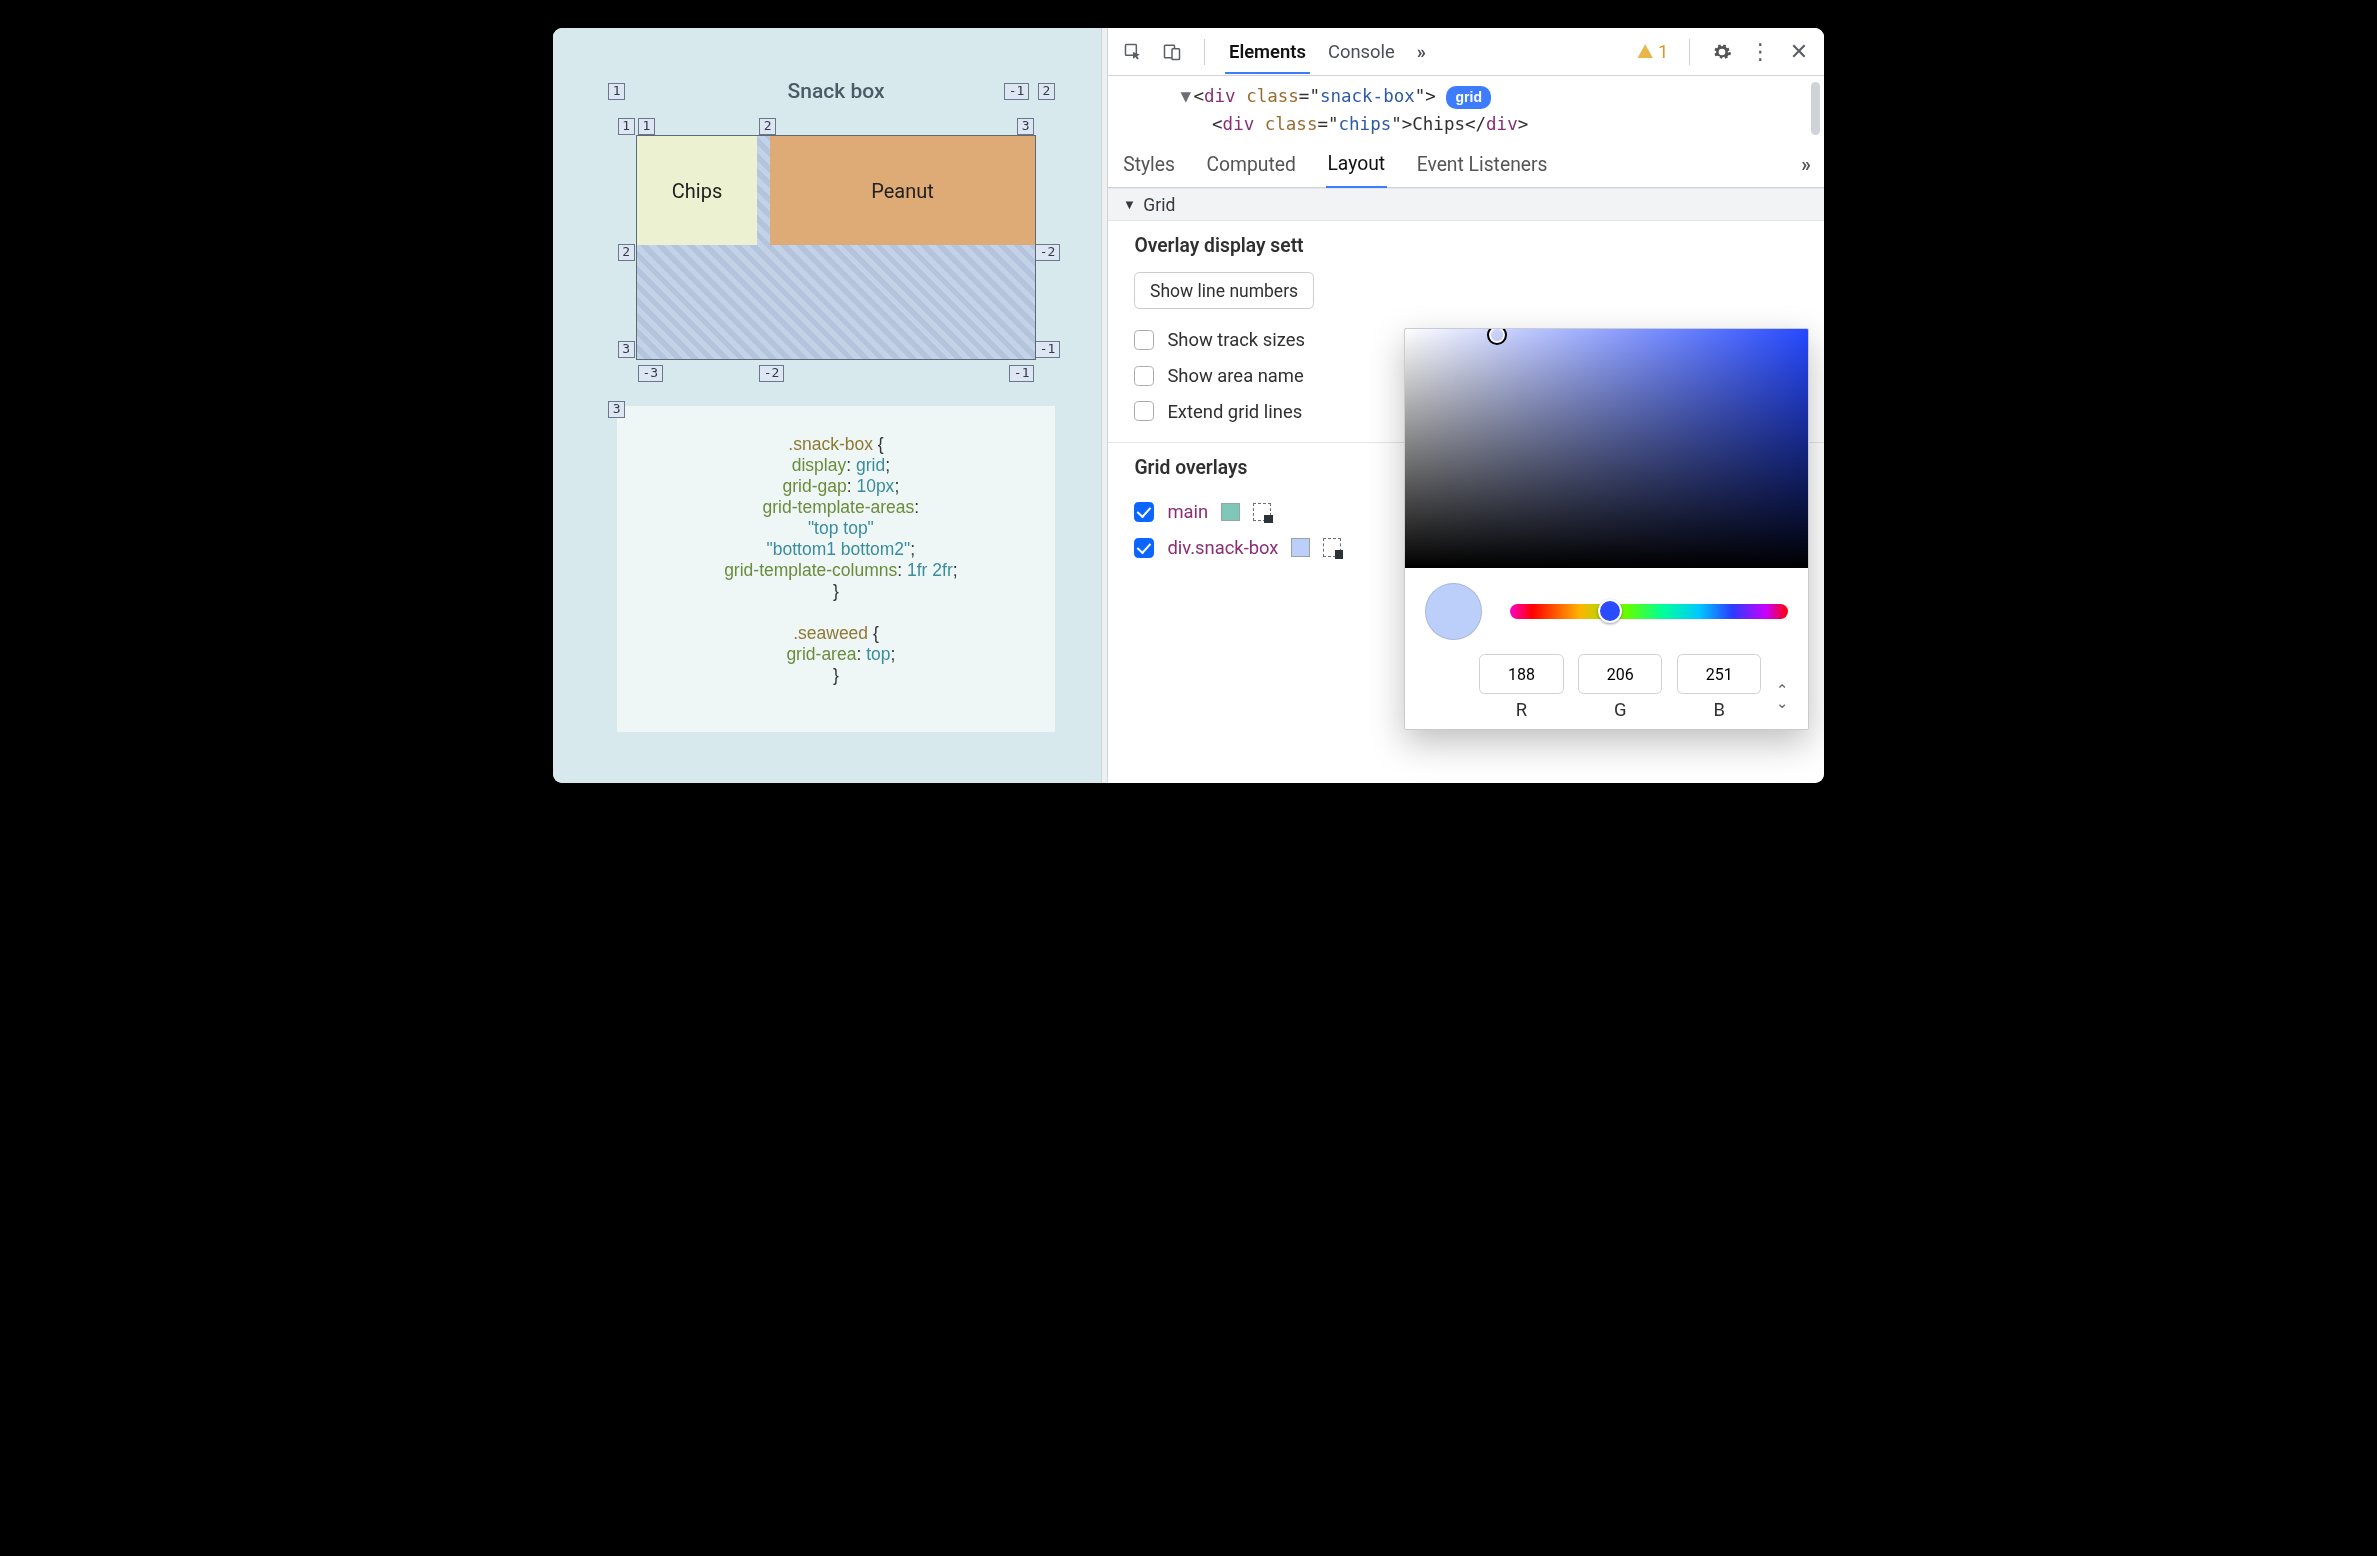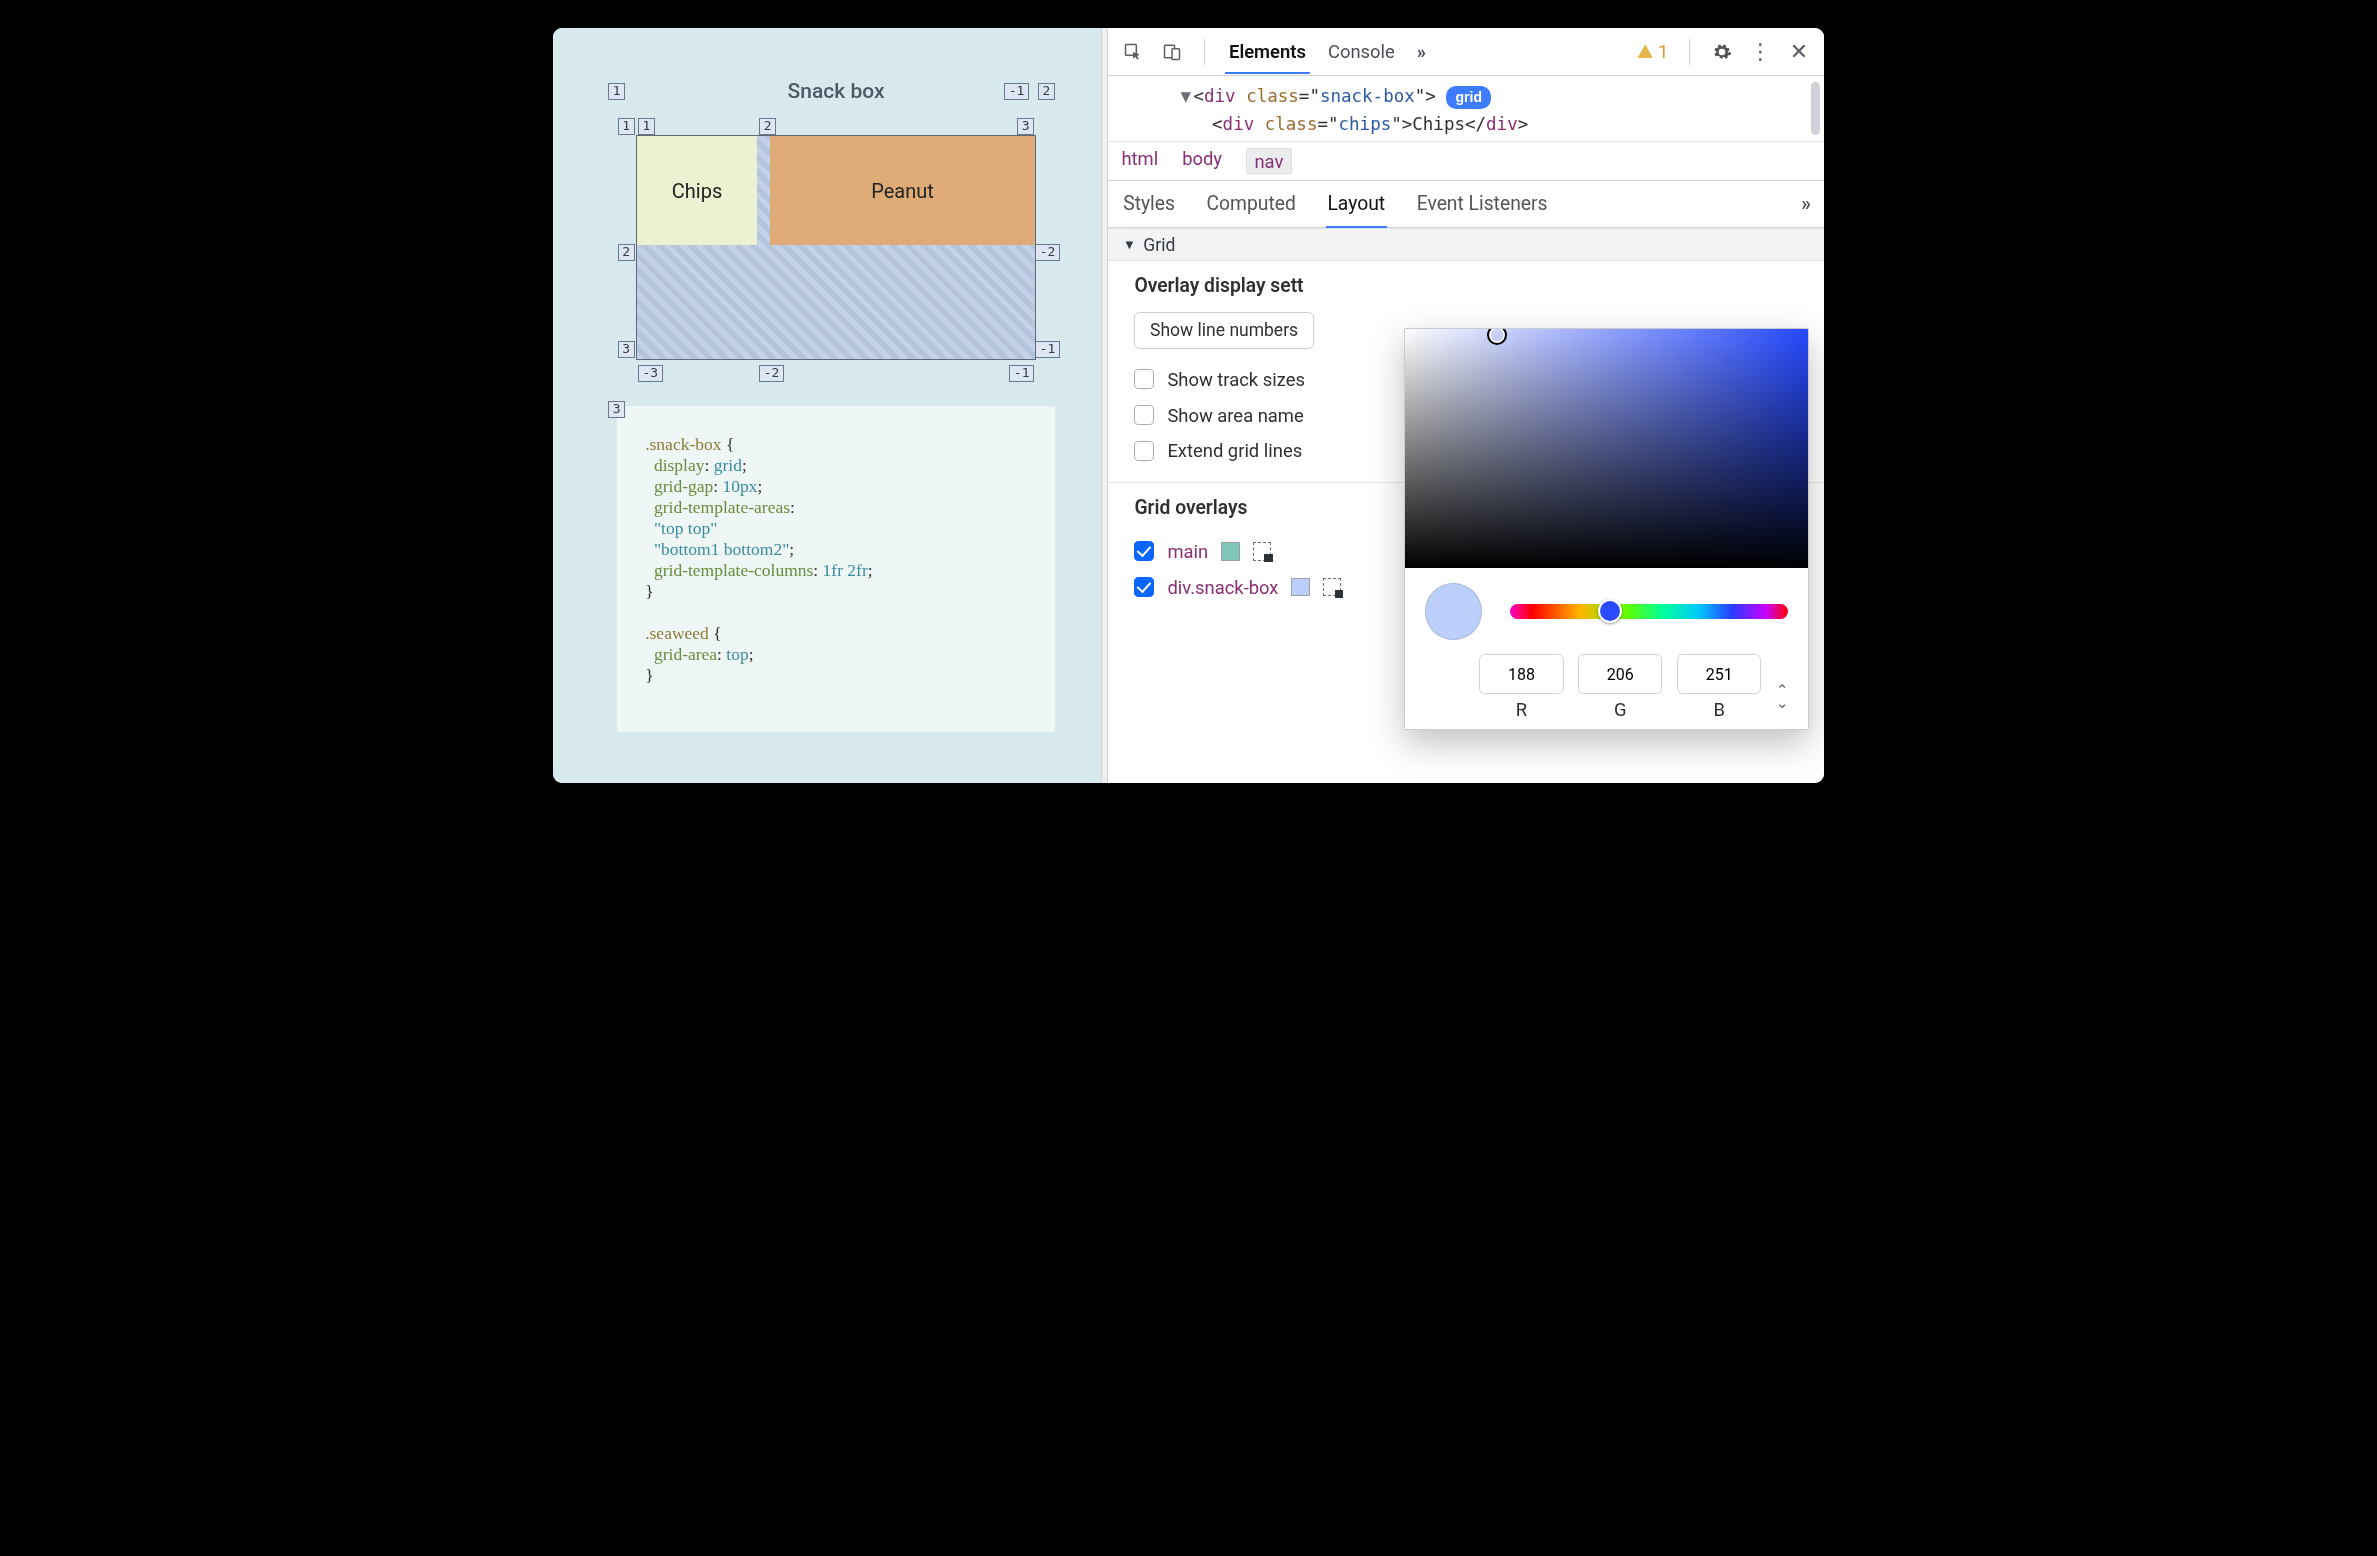--- a/index.html
+++ b/index.html
@@ -57,24 +57,25 @@
   .nlabel {
     position:absolute; background:#dde6f2; border:0.9px solid #6a788c;
     font-size:13px; font-family:ui-monospace,Menlo,monospace;
     padding:0 3.7px; color:#303b49; line-height:14.7px;
   }
 
   .codeblock {
     background:#eef7f6;
     margin:0 9.2px;
     padding:28px 28px 46px 28px;
-    font-family: Liberation Serif, serif;
+    font-family: Liberation Sans, sans-serif;
     font-size:17.5px;
     white-space:pre;
     color:#333;
+    text-align:center;
   }
   .tok-sel {color:#8e7a34;}
   .tok-prop{color:#6a8c3c;}
   .tok-val {color:#3b8c9c;}
   .tok-punc{color:#333;}
 
   
   .splitter{ flex:0 0 7.4px; background:#eef0f2; border-left:0.9px solid #cfd4d9; border-right:0.9px solid #cfd4d9; cursor:col-resize;}
 
   
@@ -278,25 +279,20 @@
       <span class="ico" style="font-size:22px;">⋮</span>
       <span class="ico" style="font-size:22px;">✕</span>
     </div>
 
     <div class="dom">
       <div class="dom-scrollbar"></div>
       <div class="row">  <span class="caret">▼</span>&lt;<span class="tag">div</span> <span class="attr">class</span>="<span class="str">snack-box</span>"&gt; <span class="badge">grid</span></div>
       <div class="row">     &lt;<span class="tag">div</span> <span class="attr">class</span>="<span class="str">chips</span>"&gt;<span>Chips</span>&lt;/<span class="tag">div</span>&gt;</div>
     </div>
 
-    <div class="crumbs">
-      <span>html</span>
-      <span>body</span>
-      <span class="sel">nav</span>
-    </div>
 
     <div class="subtabs">
       <span class="st">Styles</span>
       <span class="st">Computed</span>
       <span class="st active">Layout</span>
       <span class="st">Event Listeners</span>
       <span class="more">»</span>
     </div>
 
     <div class="layout-pane">

